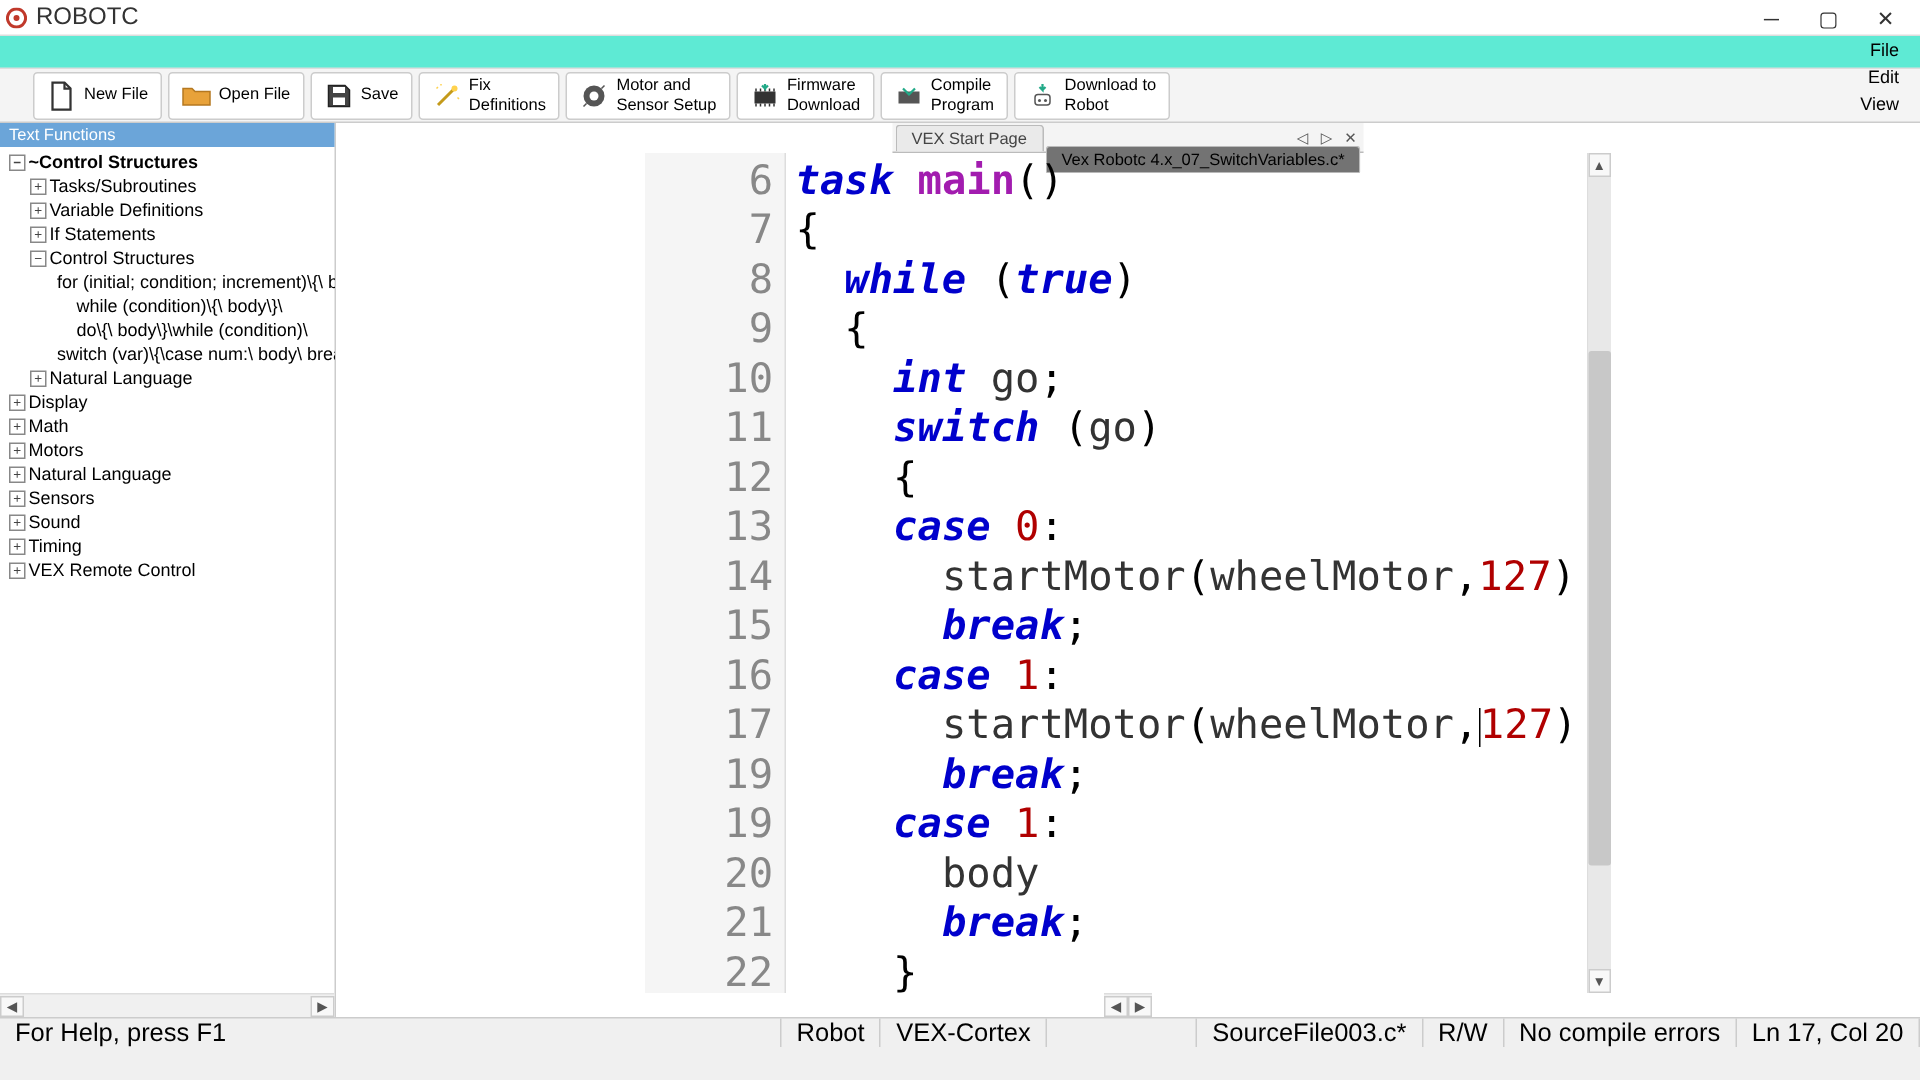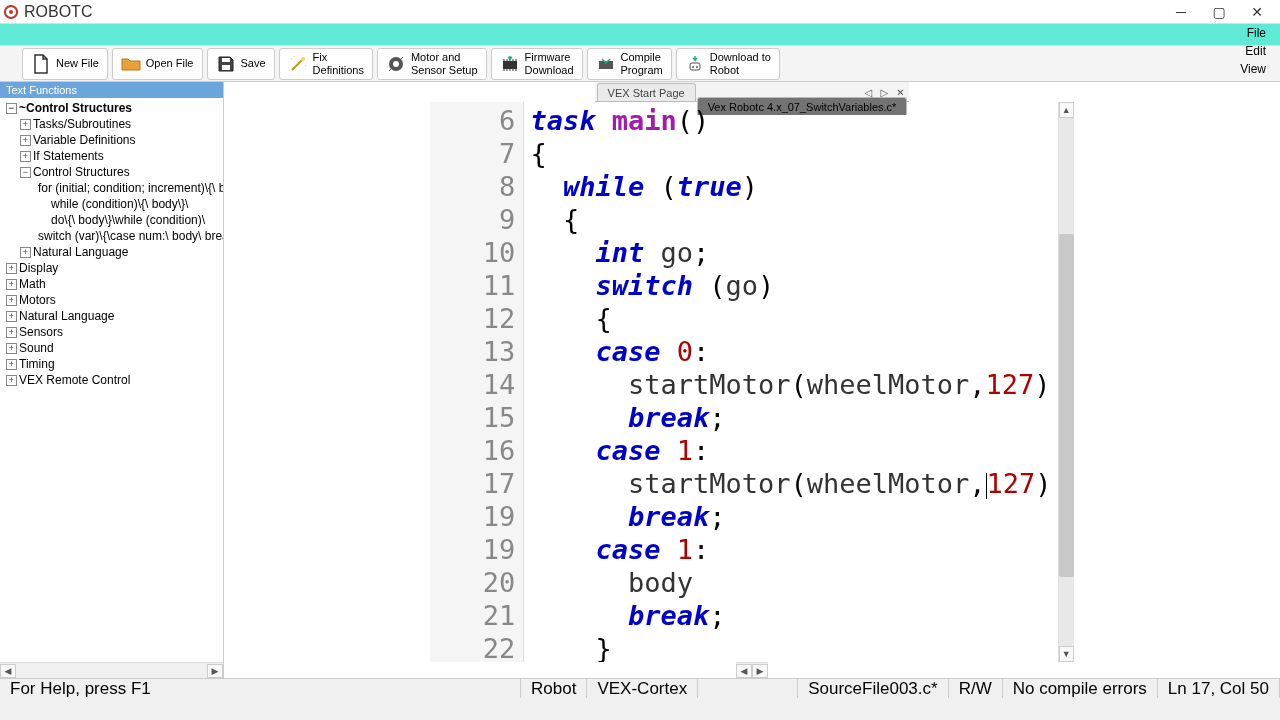--- a/index.html
+++ b/index.html
@@ -310,14 +310,14 @@
 </div>
 
 <div class="statusbar">
   <div class="cell grow">For Help, press F1</div>
   <div class="cell">Robot</div>
   <div class="cell">VEX-Cortex</div>
   <div class="cell" style="width:100px;"></div>
   <div class="cell">SourceFile003.c*</div>
   <div class="cell">R/W</div>
   <div class="cell">No compile errors</div>
-  <div class="cell">Ln 17, Col 50</div>
+  <div class="cell">Ln 17, Col 20</div>
 </div>
 
 </body></html>

